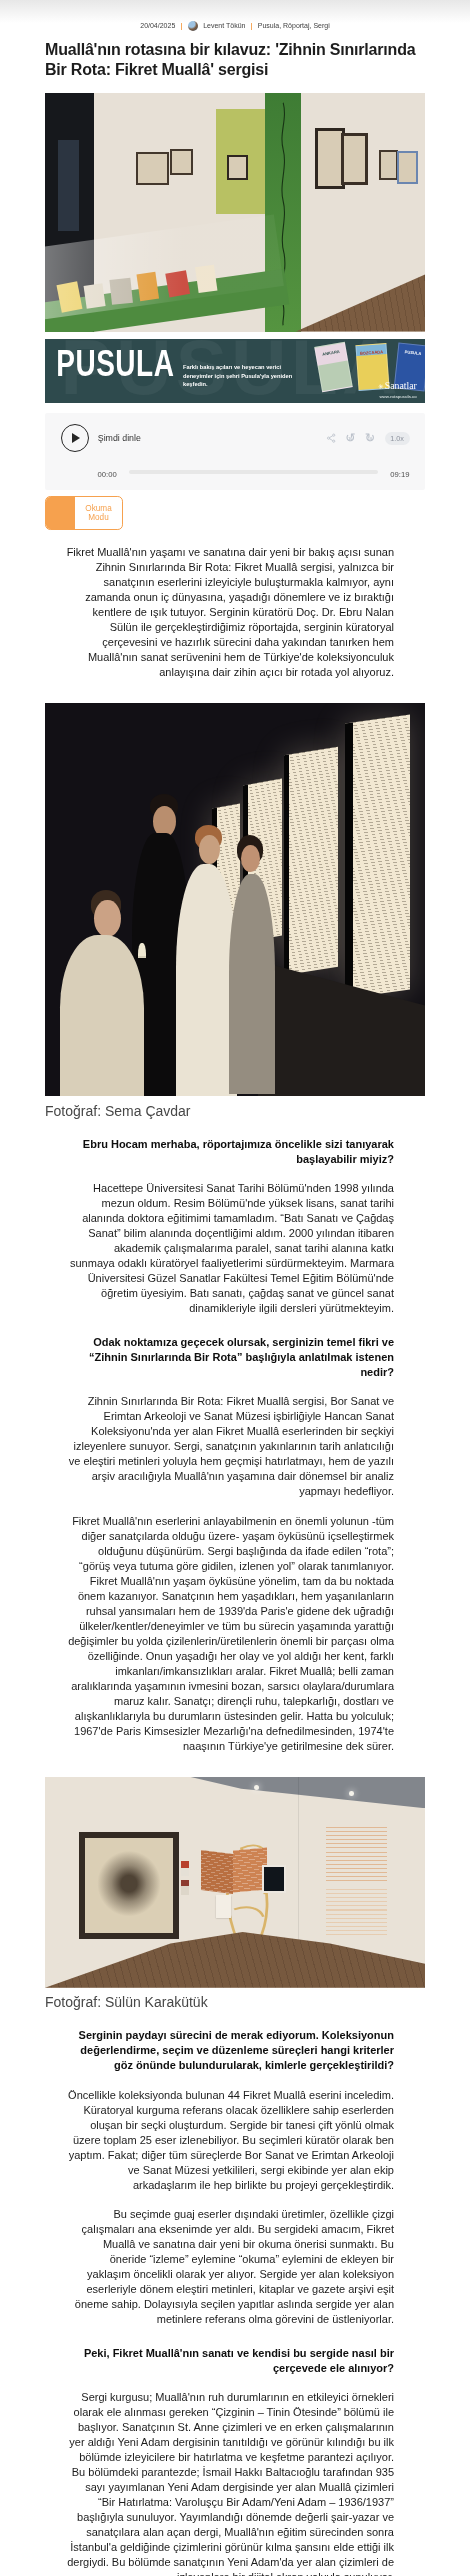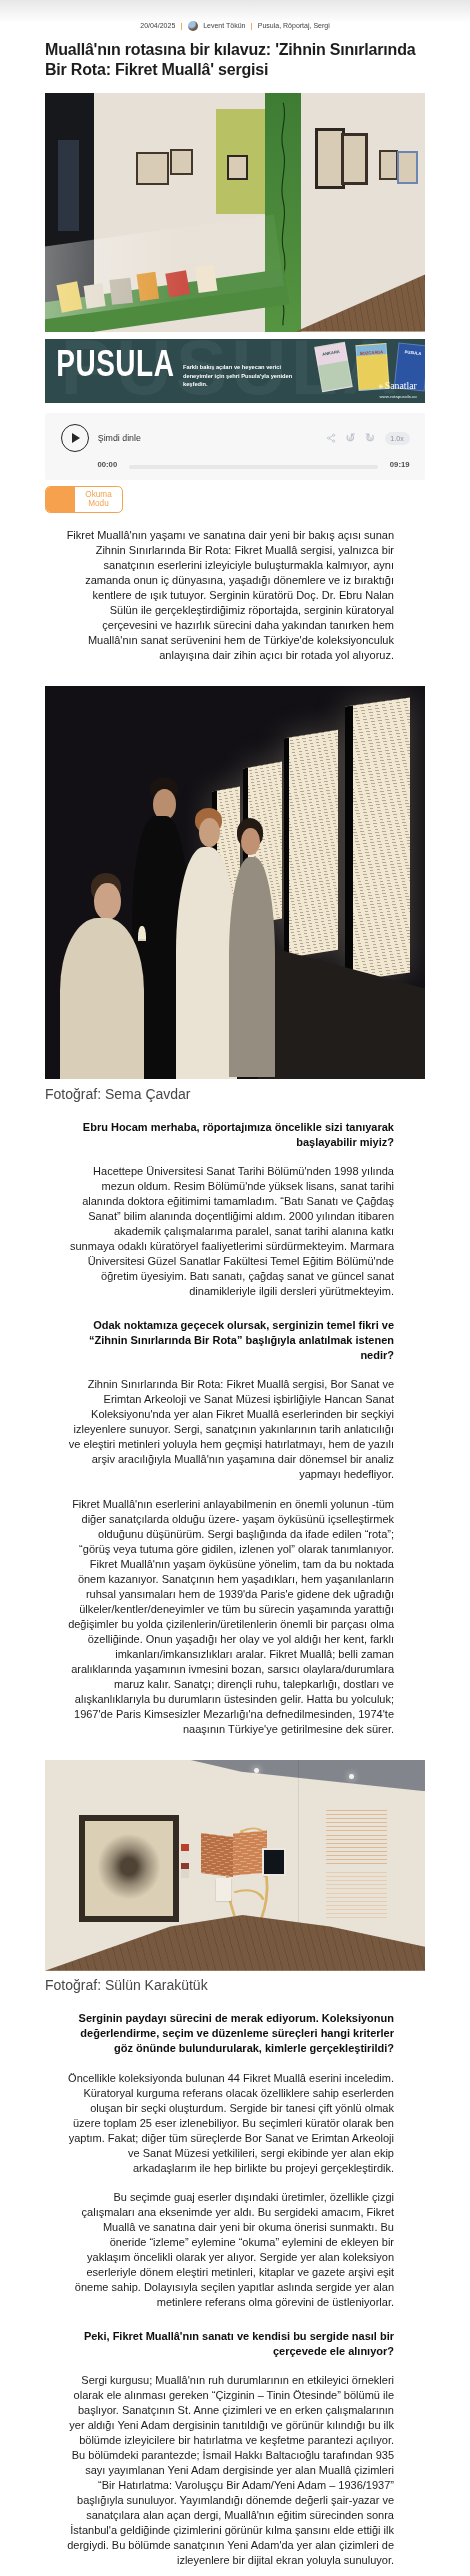--- a/index.html
+++ b/index.html
@@ -72,26 +72,26 @@
   .play-btn{width:28px;height:28px;border-radius:50%;border:1.5px solid #262626;background:transparent;cursor:pointer;
     display:flex;align-items:center;justify-content:center;padding:0;}
   .play-tri{width:0;height:0;border-left:8.2px solid #262626;border-top:5.2px solid transparent;border-bottom:5.2px solid transparent;margin-left:2.6px;}
   .listen-label{margin-left:9.3px;font-size:8.8px;color:#333;}
   .player-icons{margin-left:auto;display:flex;align-items:center;gap:9.3px;}
   .icon{color:#bcc2cb;}
   .icon.share svg{display:block;}
   .icon.skip{position:relative;font-size:12.4px;line-height:1;cursor:pointer;}
   .icon.skip i{position:absolute;left:50%;top:58%;transform:translate(-50%,-50%);font-style:normal;font-size:3.9px;font-weight:700;}
   .speed-pill{background:#e9ebee;color:#8d939e;border-radius:6.7px;padding:2.1px 5.7px;font-size:7.2px;cursor:pointer;}
-  .player-row2{display:flex;align-items:flex-end;margin-top:8px;margin-left:37px;font-weight:bold;}
+  .player-row2{display:flex;align-items:flex-start;margin-top:18px;margin-left:37px;}
   .time{font-size:7.7px;color:#4d4d4d;min-width:23px;}
   .progress{flex:1;height:4.1px;background:#e7e7e7;border-radius:2.1px;margin:0 8.2px;cursor:pointer;}
 
   
-  .reading-mode{display:flex;align-items:stretch;width:78px;height:27px;margin-top:6.2px;background:#fff;
+  .reading-mode{display:flex;align-items:stretch;width:78px;height:34px;margin-top:6.2px;background:#fff;
     border:1px solid #f6a14e;border-radius:5.2px;padding:0;overflow:hidden;cursor:pointer;}
   .rm-block{width:29px;background:#f6a14e;}
   .rm-label{flex:1;display:flex;align-items:center;justify-content:center;color:#f6a14e;font-size:8.2px;}
 
   
   article{display:block;}
   .lead,.para,.question{margin:14.4px 31px 14.4px 21.6px;max-width:330px;font-size:11px;line-height:15px;text-align:right;}
   .lead{margin-top:15.5px;margin-bottom:20.6px;color:#1a1a1a;}
   .question{font-weight:700;color:#0e0e0e;margin-top:18.5px;}
   .para{color:#1c1c1c;}

